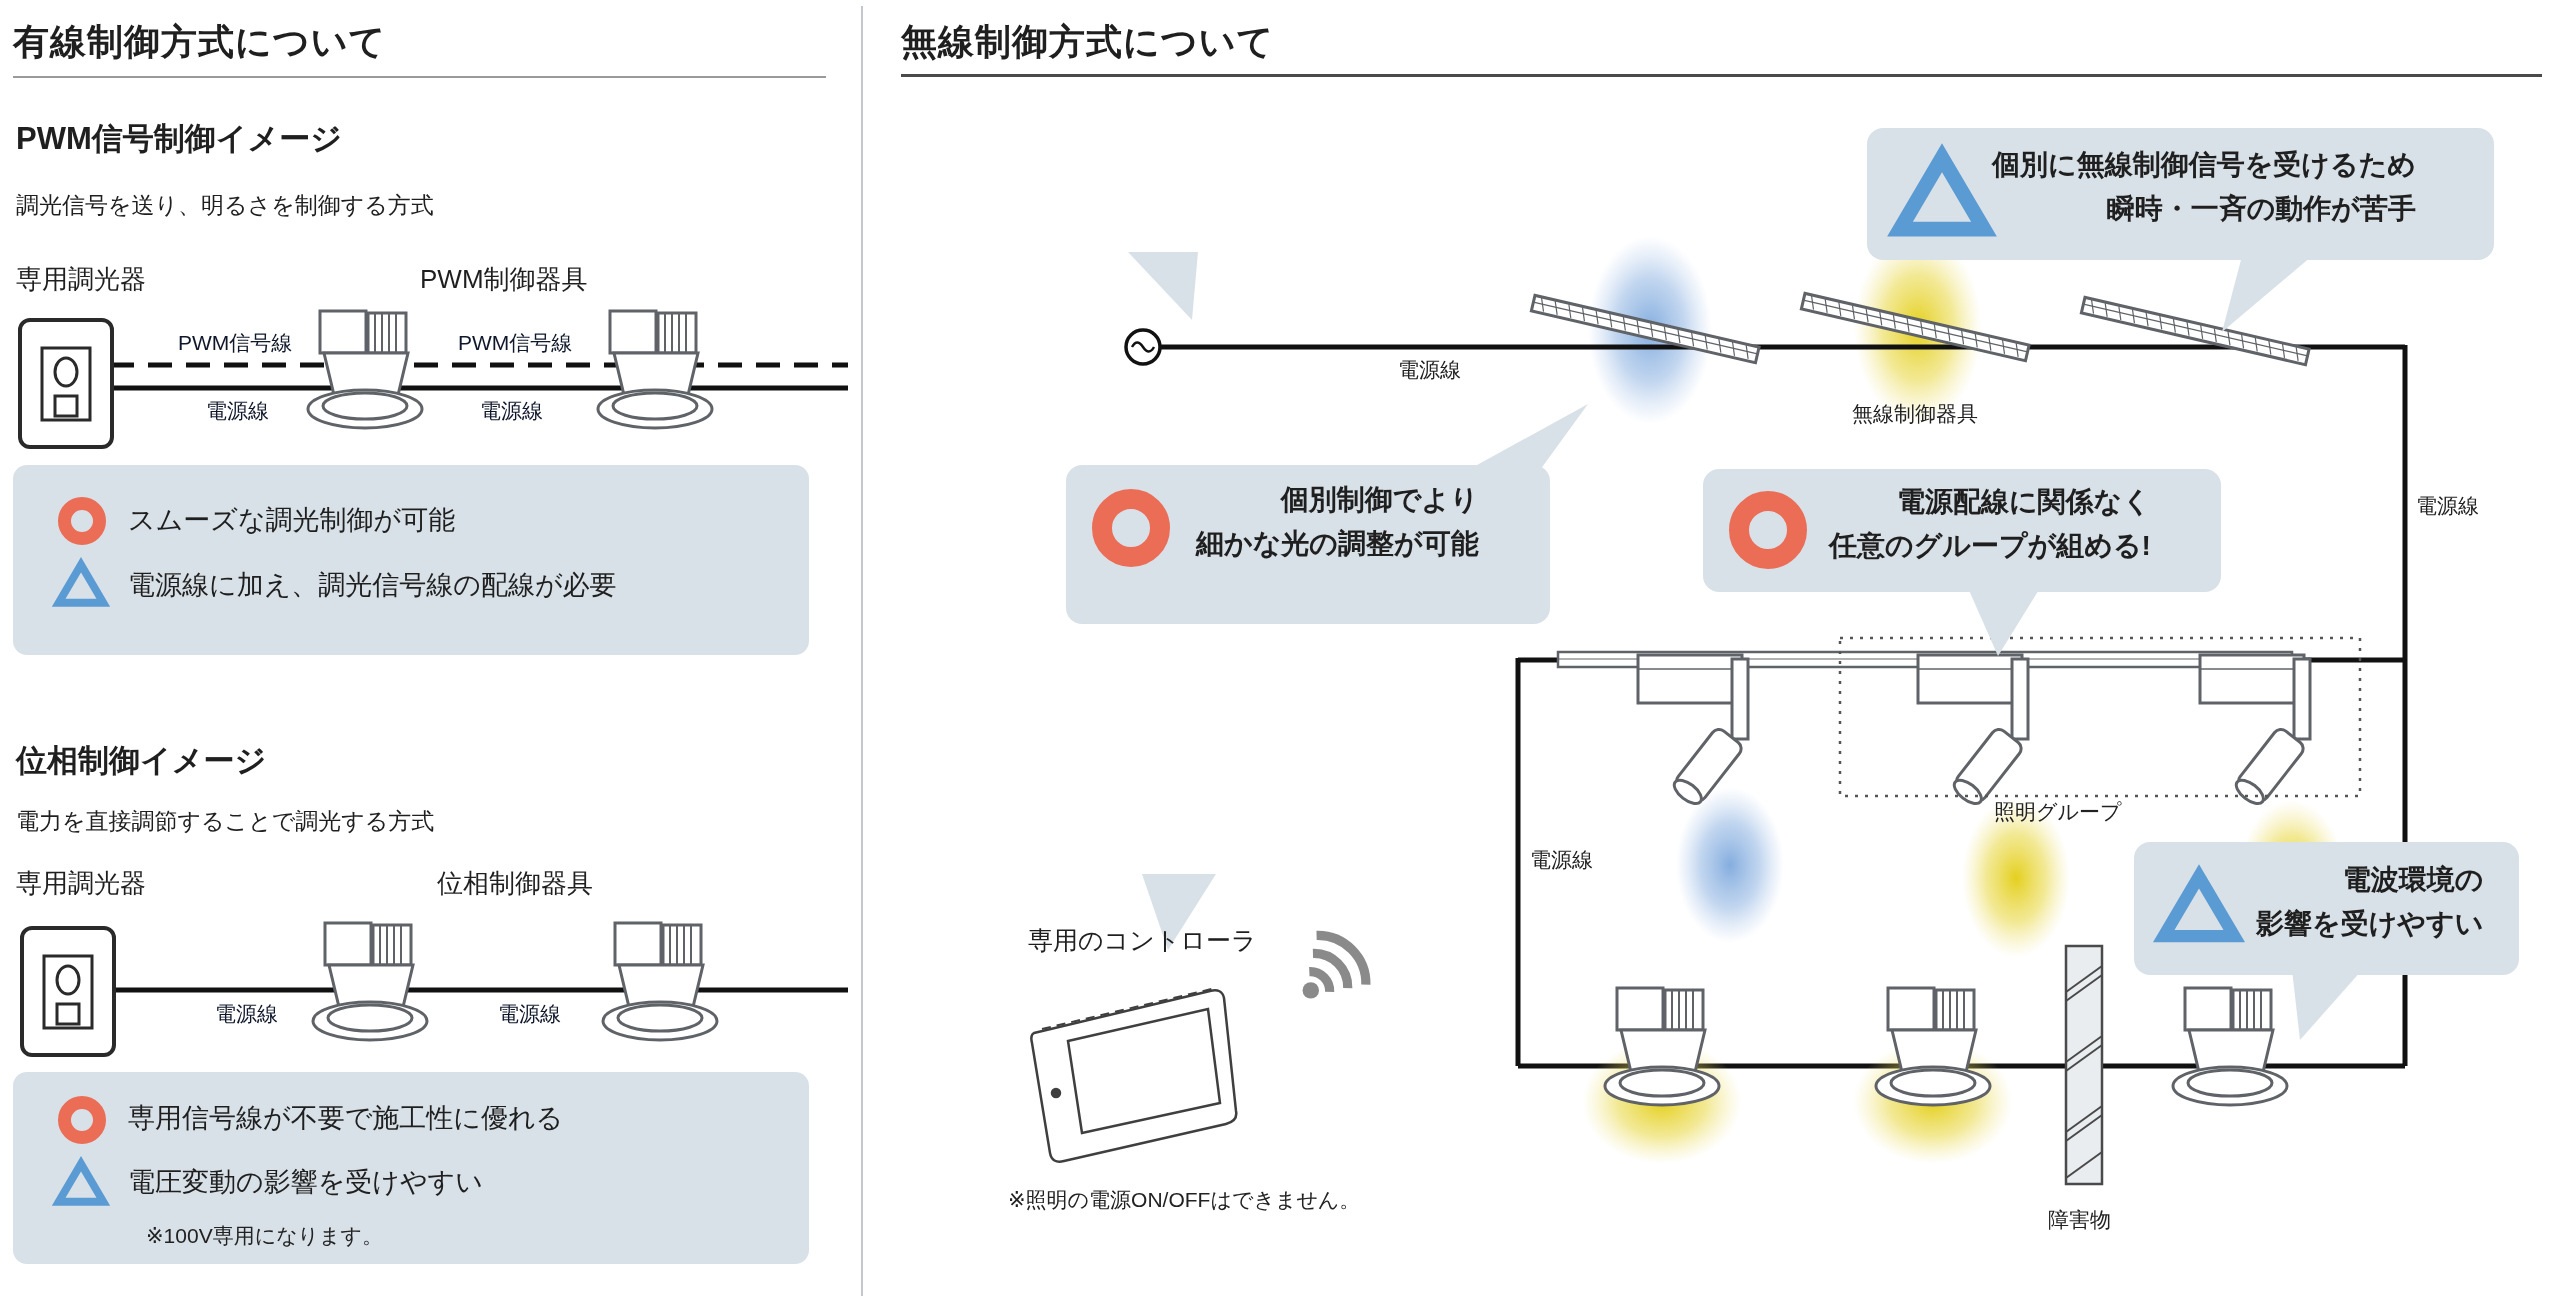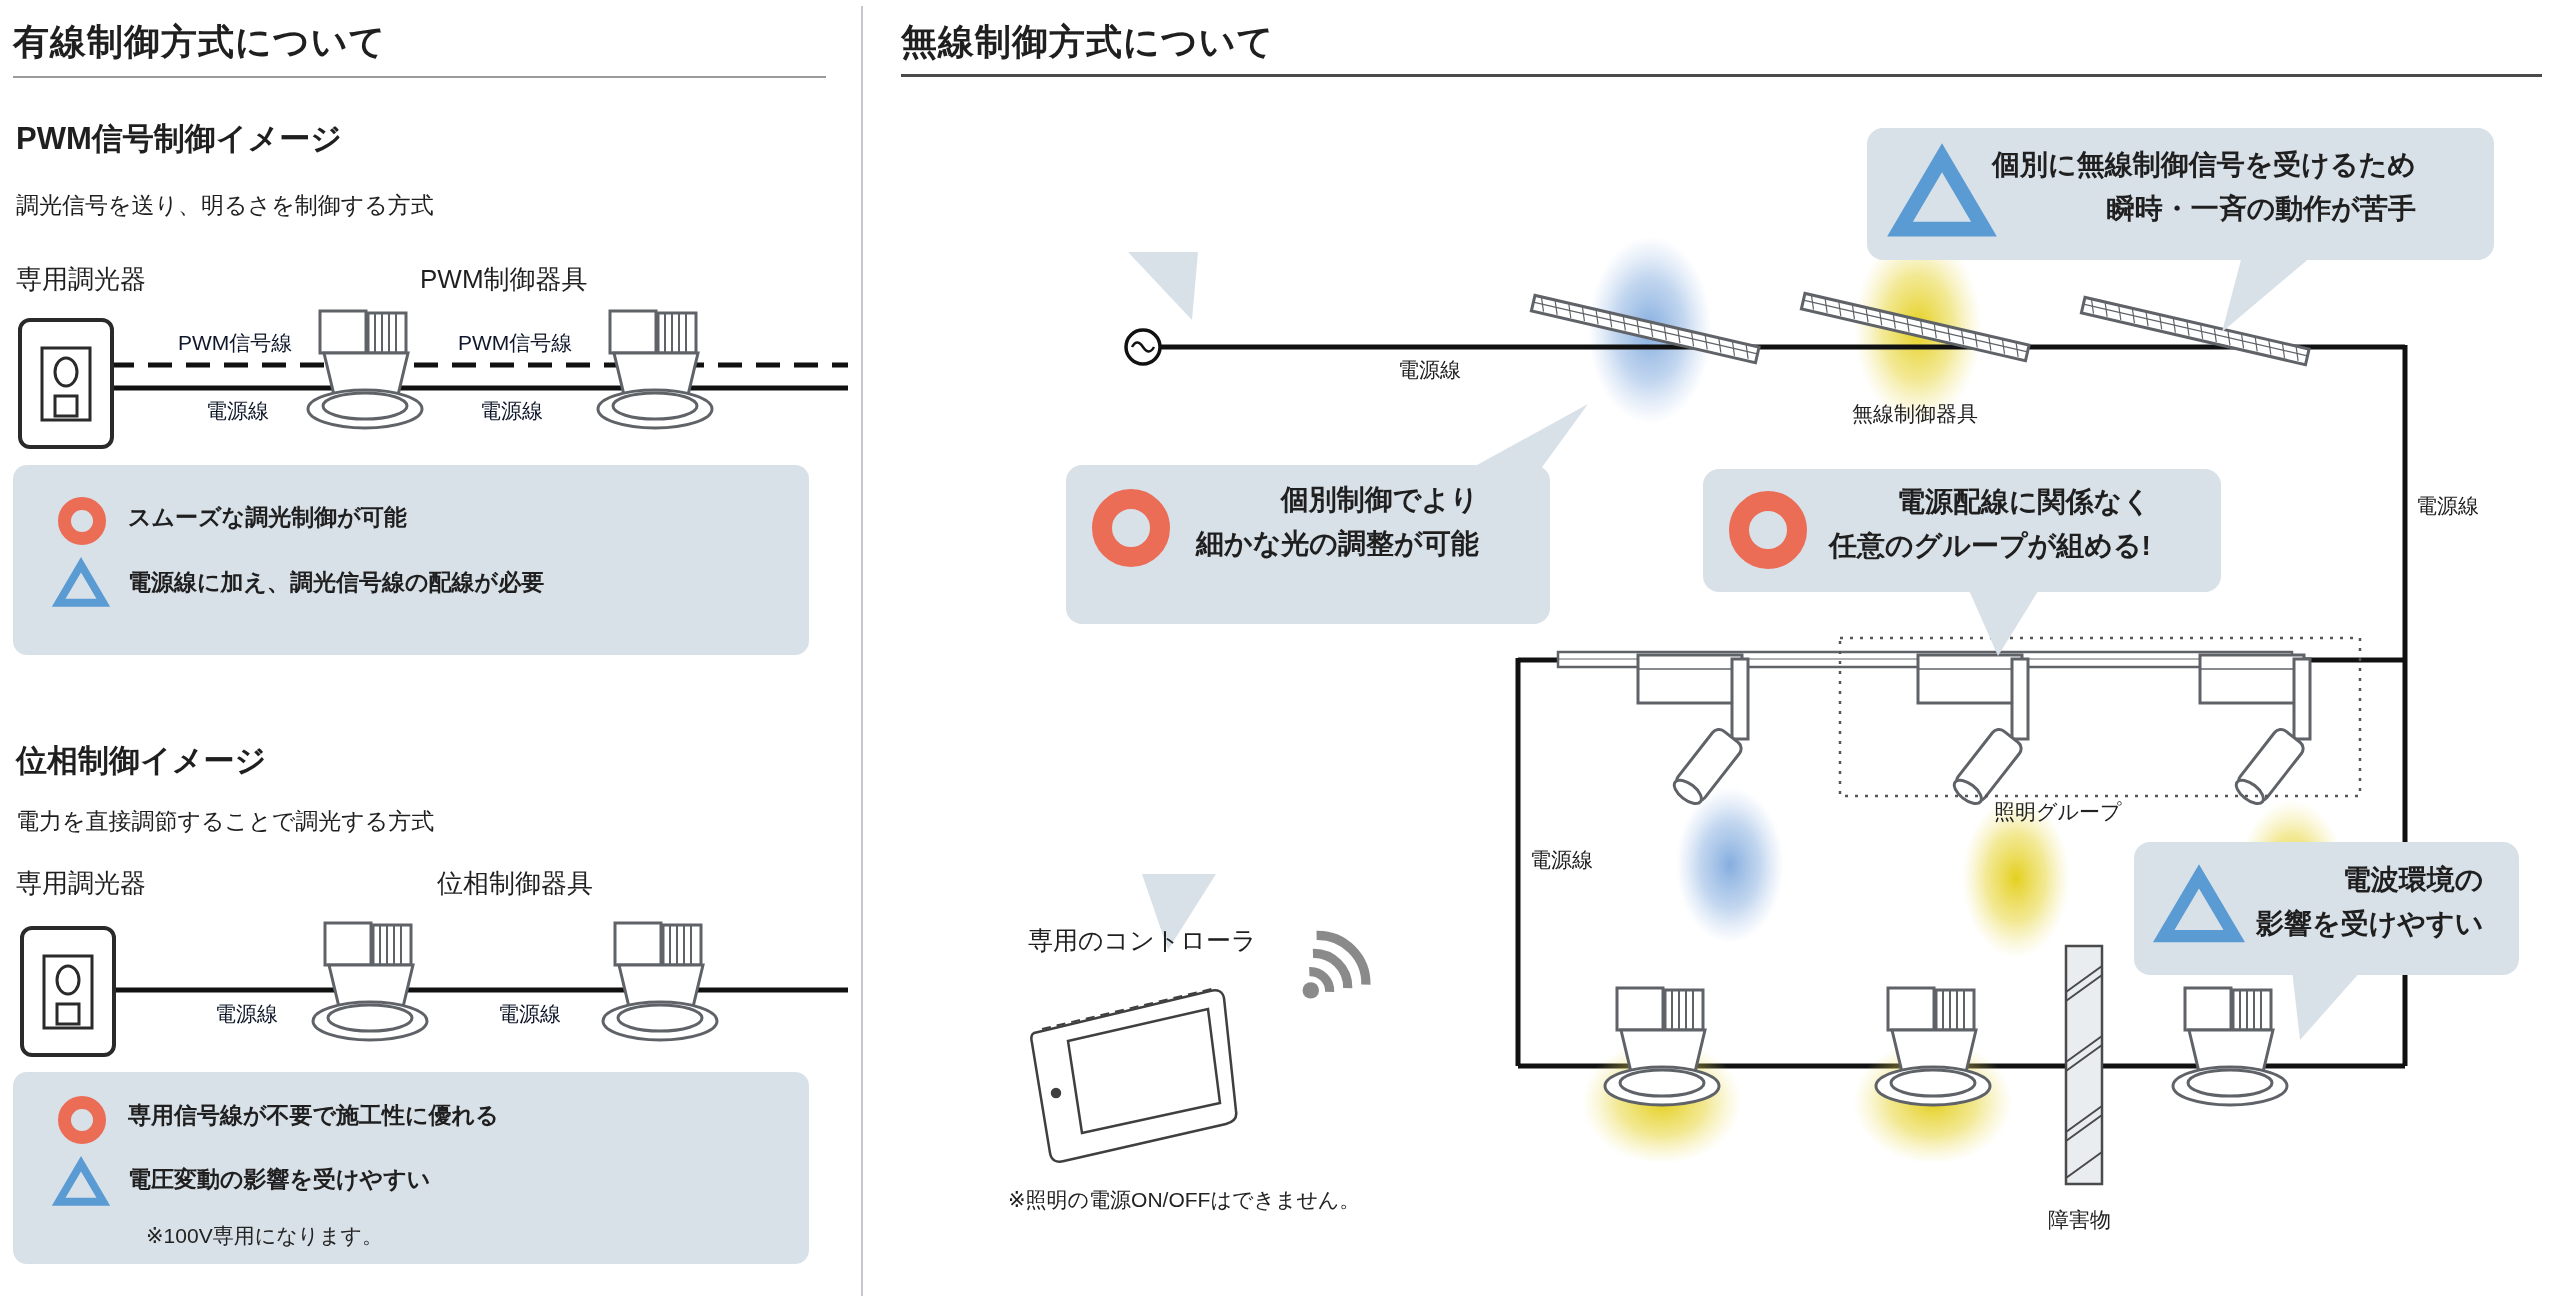--- a/index.html
+++ b/index.html
@@ -11,21 +11,21 @@
   .rule-dark{border-top:3px solid #4a4a4a;height:0;}
   .h2{font-size:31px;font-weight:700;white-space:nowrap;}
   .desc{font-size:23px;white-space:nowrap;}
   .dlabel{font-size:26px;white-space:nowrap;}
   .wlabel{font-size:21px;white-space:nowrap;color:#0f172a;}
   .slabel{font-size:21px;white-space:nowrap;color:#222;}
   .note{font-size:21px;white-space:nowrap;color:#222;}
   .infobox{background:#d9e1e8;border-radius:14px;}
   .callout{background:#d9e1e8;border-radius:16px;}
   .ctext{font-size:28px;font-weight:600;line-height:1.58;white-space:nowrap;}
-  .btext{font-size:23px;font-weight:700;white-space:nowrap;}
+  .btext{font-size:27px;font-weight:400;white-space:nowrap;}
   .ring{border-radius:50%;border:13px solid #eb6d56;box-sizing:border-box;}
   .divider{width:2px;background:#c4c8cc;}
   svg{display:block;}
   .overlay{pointer-events:none;}
 </style>
 </head>
 <body>
 
 <div class="page">
 

